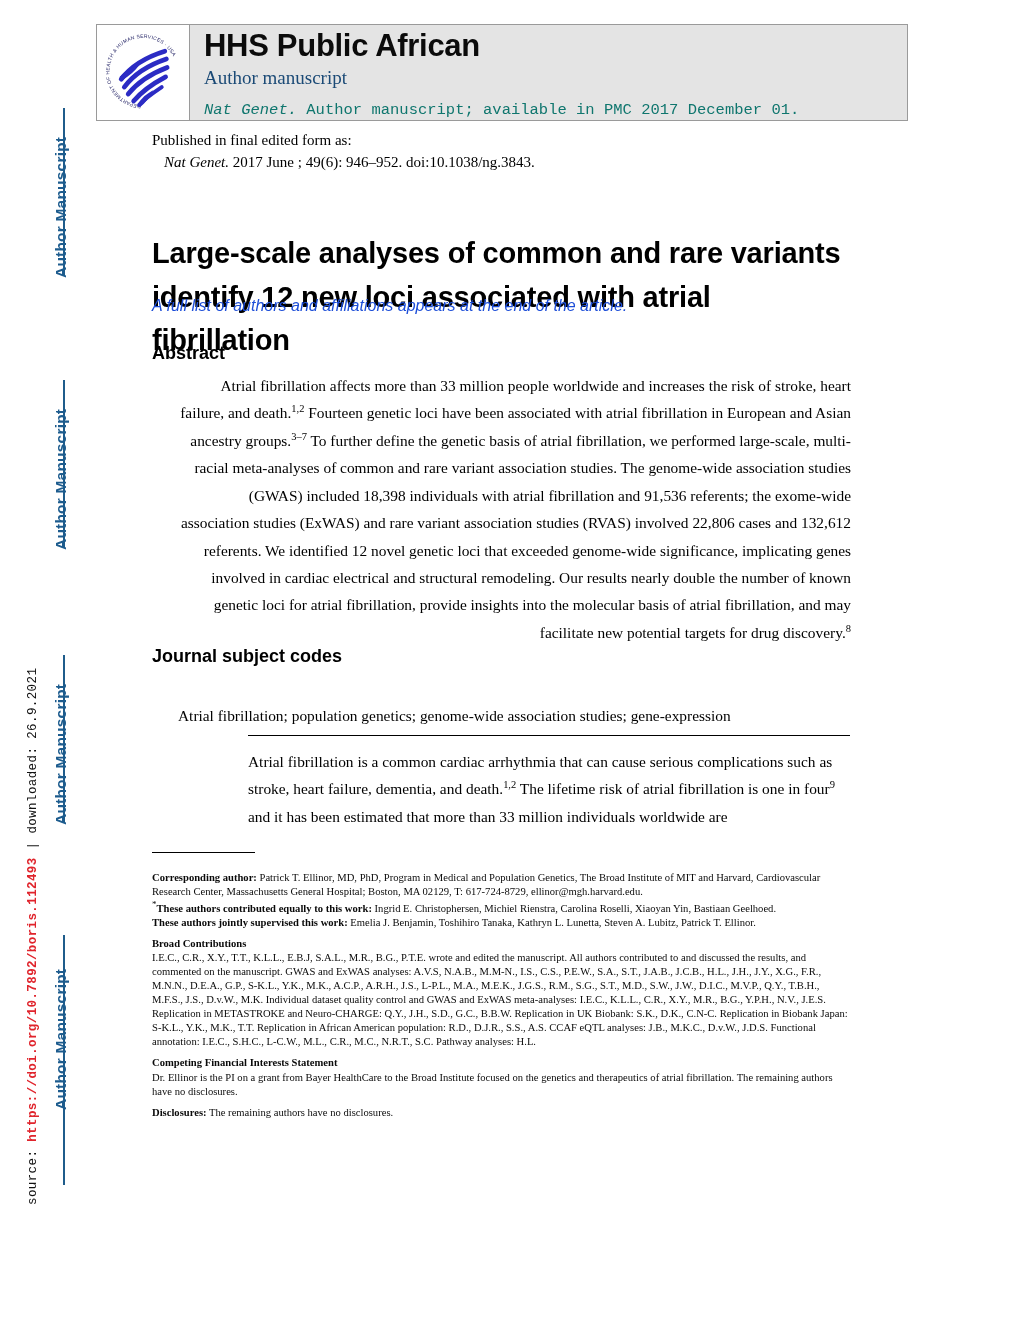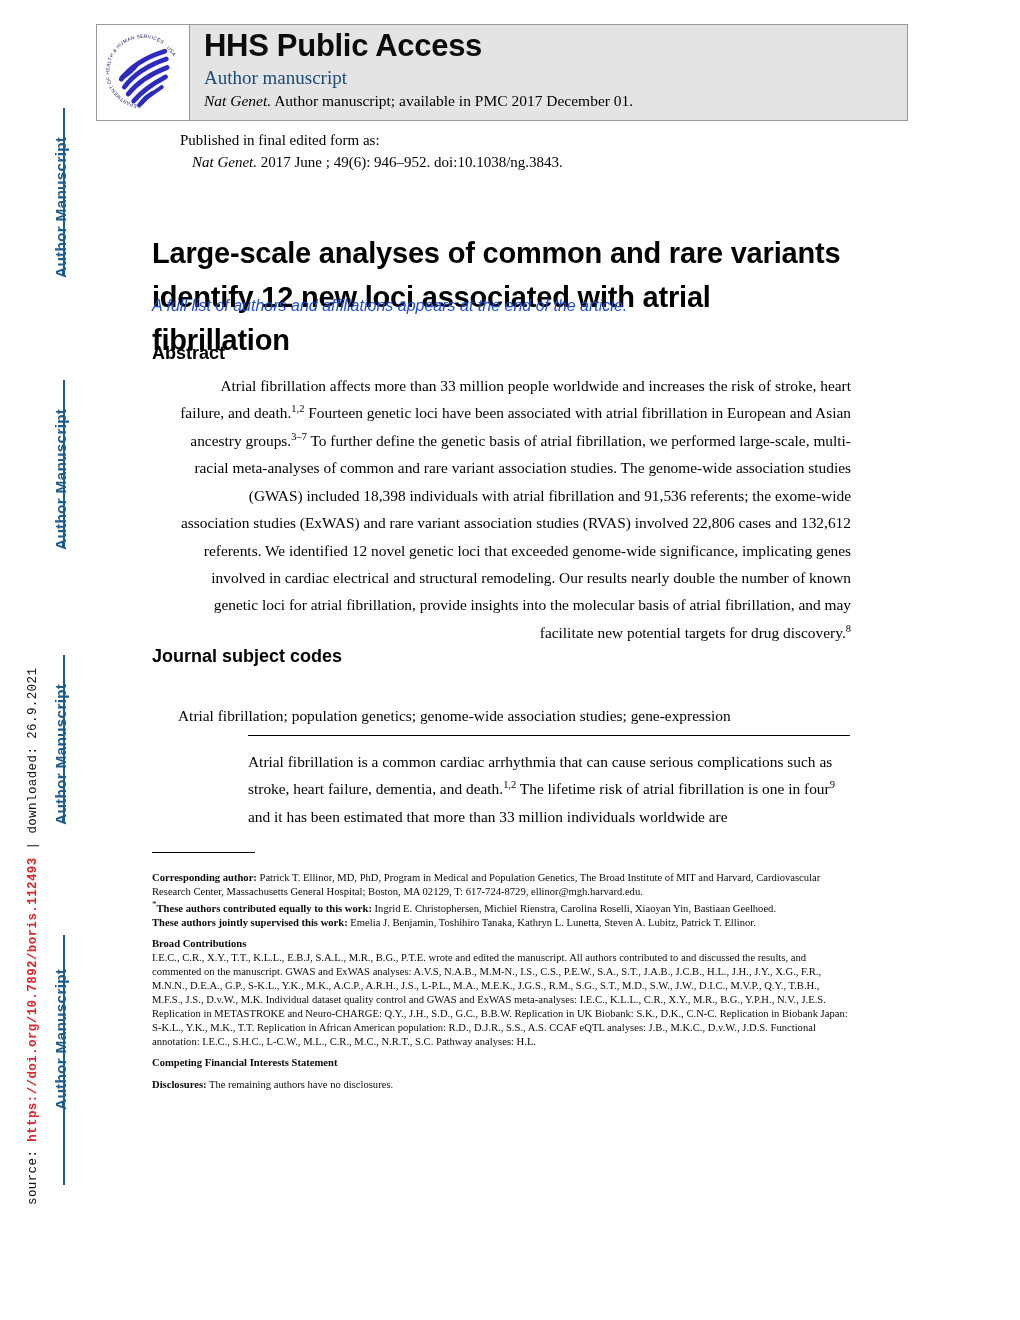--- a/index.html
+++ b/index.html
@@ -94,36 +94,35 @@
     letter-spacing: -0.3px;
   }
   #hhs-sub1 {
     font-family: "Liberation Serif", serif;
     font-size: 19px;
     color: #1b4a76;
     line-height: 1.25;
     margin-top: 1px;
   }
   #hhs-sub2 {
-    font-family: Liberation Serif, serif;
+    font-family: Liberation Mono, monospace;
     font-size: 15.5px;
-    color: #000000;
+    color: #0f766e;
     line-height: 1.3;
-    margin-top: 2px;
+    margin-top: 11px;
   }
   #hhs-sub2 .ital { font-style: italic; }
 
   
   #published-block {
     position: absolute;
     left: 152px;
     top: 130px;
     font-size: 15px;
     line-height: 1.45;
-    margin-left: 28px;
   }
   #published-cite {
     margin-left: 12px;
   }
   #published-cite .ital { font-style: italic; }
 
   
   #article-title {
     position: absolute;
     left: 152px;
@@ -265,21 +264,21 @@
         <path d="M38,88 C48,76 62,66 79,57" stroke-width="6"></path>
         <path d="M45,93 C52,85 62,78 74,70" stroke-width="5"></path>
       </g>
       <g fill="#2b2bc4">
         <path d="M20,57 C27,49 36,44 45,42 C40,49 33,55 24,61 Z"></path>
         <path d="M43,92 C48,84 55,78 63,74 C59,83 53,90 46,96 Z"></path>
       </g>
     </svg>
   </div>
   <div id="hhs-text-cell">
-    <div id="hhs-title">HHS Public Access</div>
+    <div id="hhs-title">HHS Public African</div>
     <div id="hhs-sub1">Author manuscript</div>
     <div id="hhs-sub2"><span class="ital">Nat Genet.</span><span> Author manuscript; available in PMC 2017 December 01.</span></div>
   </div>
 </div>
 
 <div id="published-block">
   <div>Published in final edited form as:</div>
   <div id="published-cite"><span class="ital">Nat Genet.</span><span> 2017 June ; 49(6): 946–952. doi:10.1038/ng.3843.</span></div>
 </div>
 
@@ -301,15 +300,16 @@
   <p><span class="b">Corresponding author:</span><span> Patrick T. Ellinor, MD, PhD, Program in Medical and Population Genetics, The Broad Institute of MIT and Harvard, Cardiovascular Research Center, Massachusetts General Hospital; Boston, MA 02129, T: 617-724-8729, ellinor@mgh.harvard.edu.</span></p>
 
   <p class="tight"><span class="sup-star">*</span><span class="b">These authors contributed equally to this work:</span><span> Ingrid E. Christophersen, Michiel Rienstra, Carolina Roselli, Xiaoyan Yin, Bastiaan Geelhoed.</span></p>
 
   <p class="tight"><span class="b">These authors jointly supervised this work:</span><span> Emelia J. Benjamin, Toshihiro Tanaka, Kathryn L. Lunetta, Steven A. Lubitz, Patrick T. Ellinor.</span></p>
 
   <p class="gap b">Broad Contributions</p>
   <p class="tight">I.E.C., C.R., X.Y., T.T., K.L.L., E.B.J, S.A.L., M.R., B.G., P.T.E. wrote and edited the manuscript. All authors contributed to and discussed the results, and commented on the manuscript. GWAS and ExWAS analyses: A.V.S, N.A.B., M.M-N., I.S., C.S., P.E.W., S.A., S.T., J.A.B., J.C.B., H.L., J.H., J.Y., X.G., F.R., M.N.N., D.E.A., G.P., S-K.L., Y.K., M.K., A.C.P., A.R.H., J.S., L-P.L., M.A., M.E.K., J.G.S., R.M., S.G., S.T., M.D., S.W., J.W., D.I.C., M.V.P., Q.Y., T.B.H., M.F.S., J.S., D.v.W., M.K. Individual dataset quality control and GWAS and ExWAS meta-analyses: I.E.C., K.L.L., C.R., X.Y., M.R., B.G., Y.P.H., N.V., J.E.S. Replication in METASTROKE and Neuro-CHARGE: Q.Y., J.H., S.D., G.C., B.B.W. Replication in UK Biobank: S.K., D.K., C.N-C. Replication in Biobank Japan: S-K.L., Y.K., M.K., T.T. Replication in African American population: R.D., D.J.R., S.S., A.S. CCAF eQTL analyses: J.B., M.K.C., D.v.W., J.D.S. Functional annotation: I.E.C., S.H.C., L-C.W., M.L., C.R., M.C., N.R.T., S.C. Pathway analyses: H.L.</p>
 
   <p class="gap b">Competing Financial Interests Statement</p>
+  <p class="tight">Dr. Ellinor is the PI on a grant from Bayer HealthCare to the Broad Institute focused on the genetics and therapeutics of atrial fibrillation. The remaining authors have no disclosures.</p>
 
   <p class="gap"><span class="b">Disclosures:</span><span> The remaining authors have no disclosures.</span></p>
 </div>
 
 </body></html>

